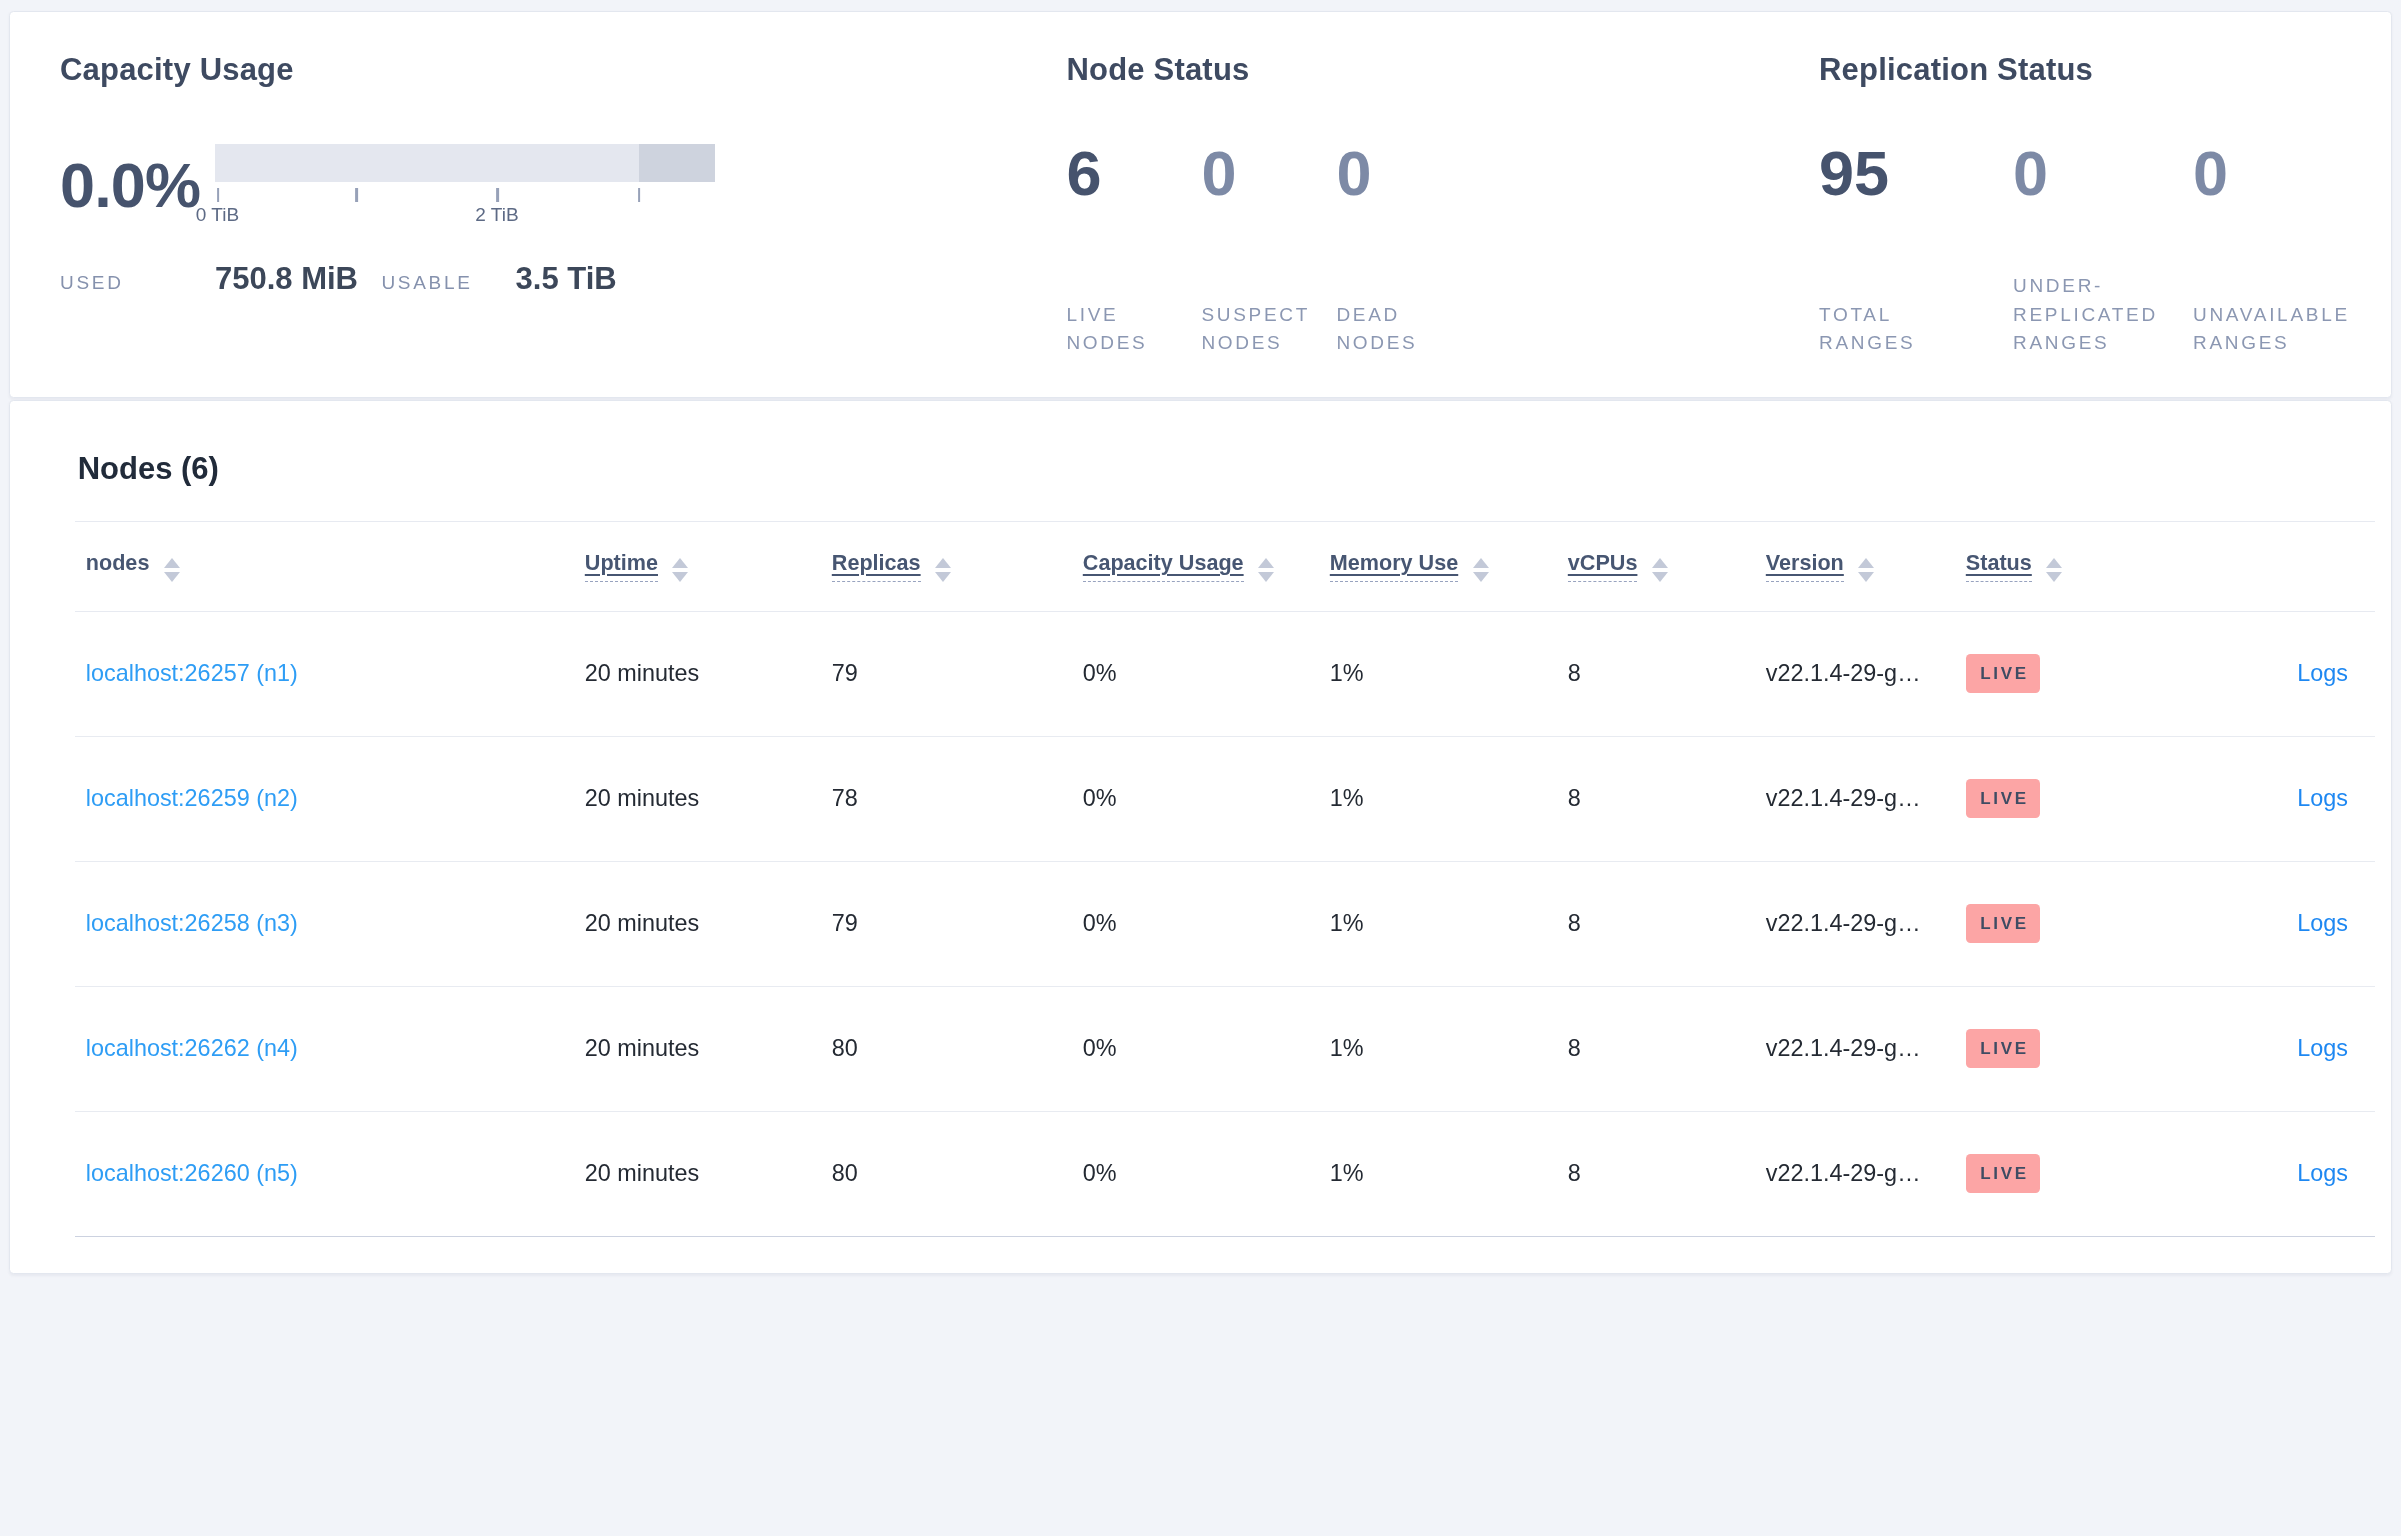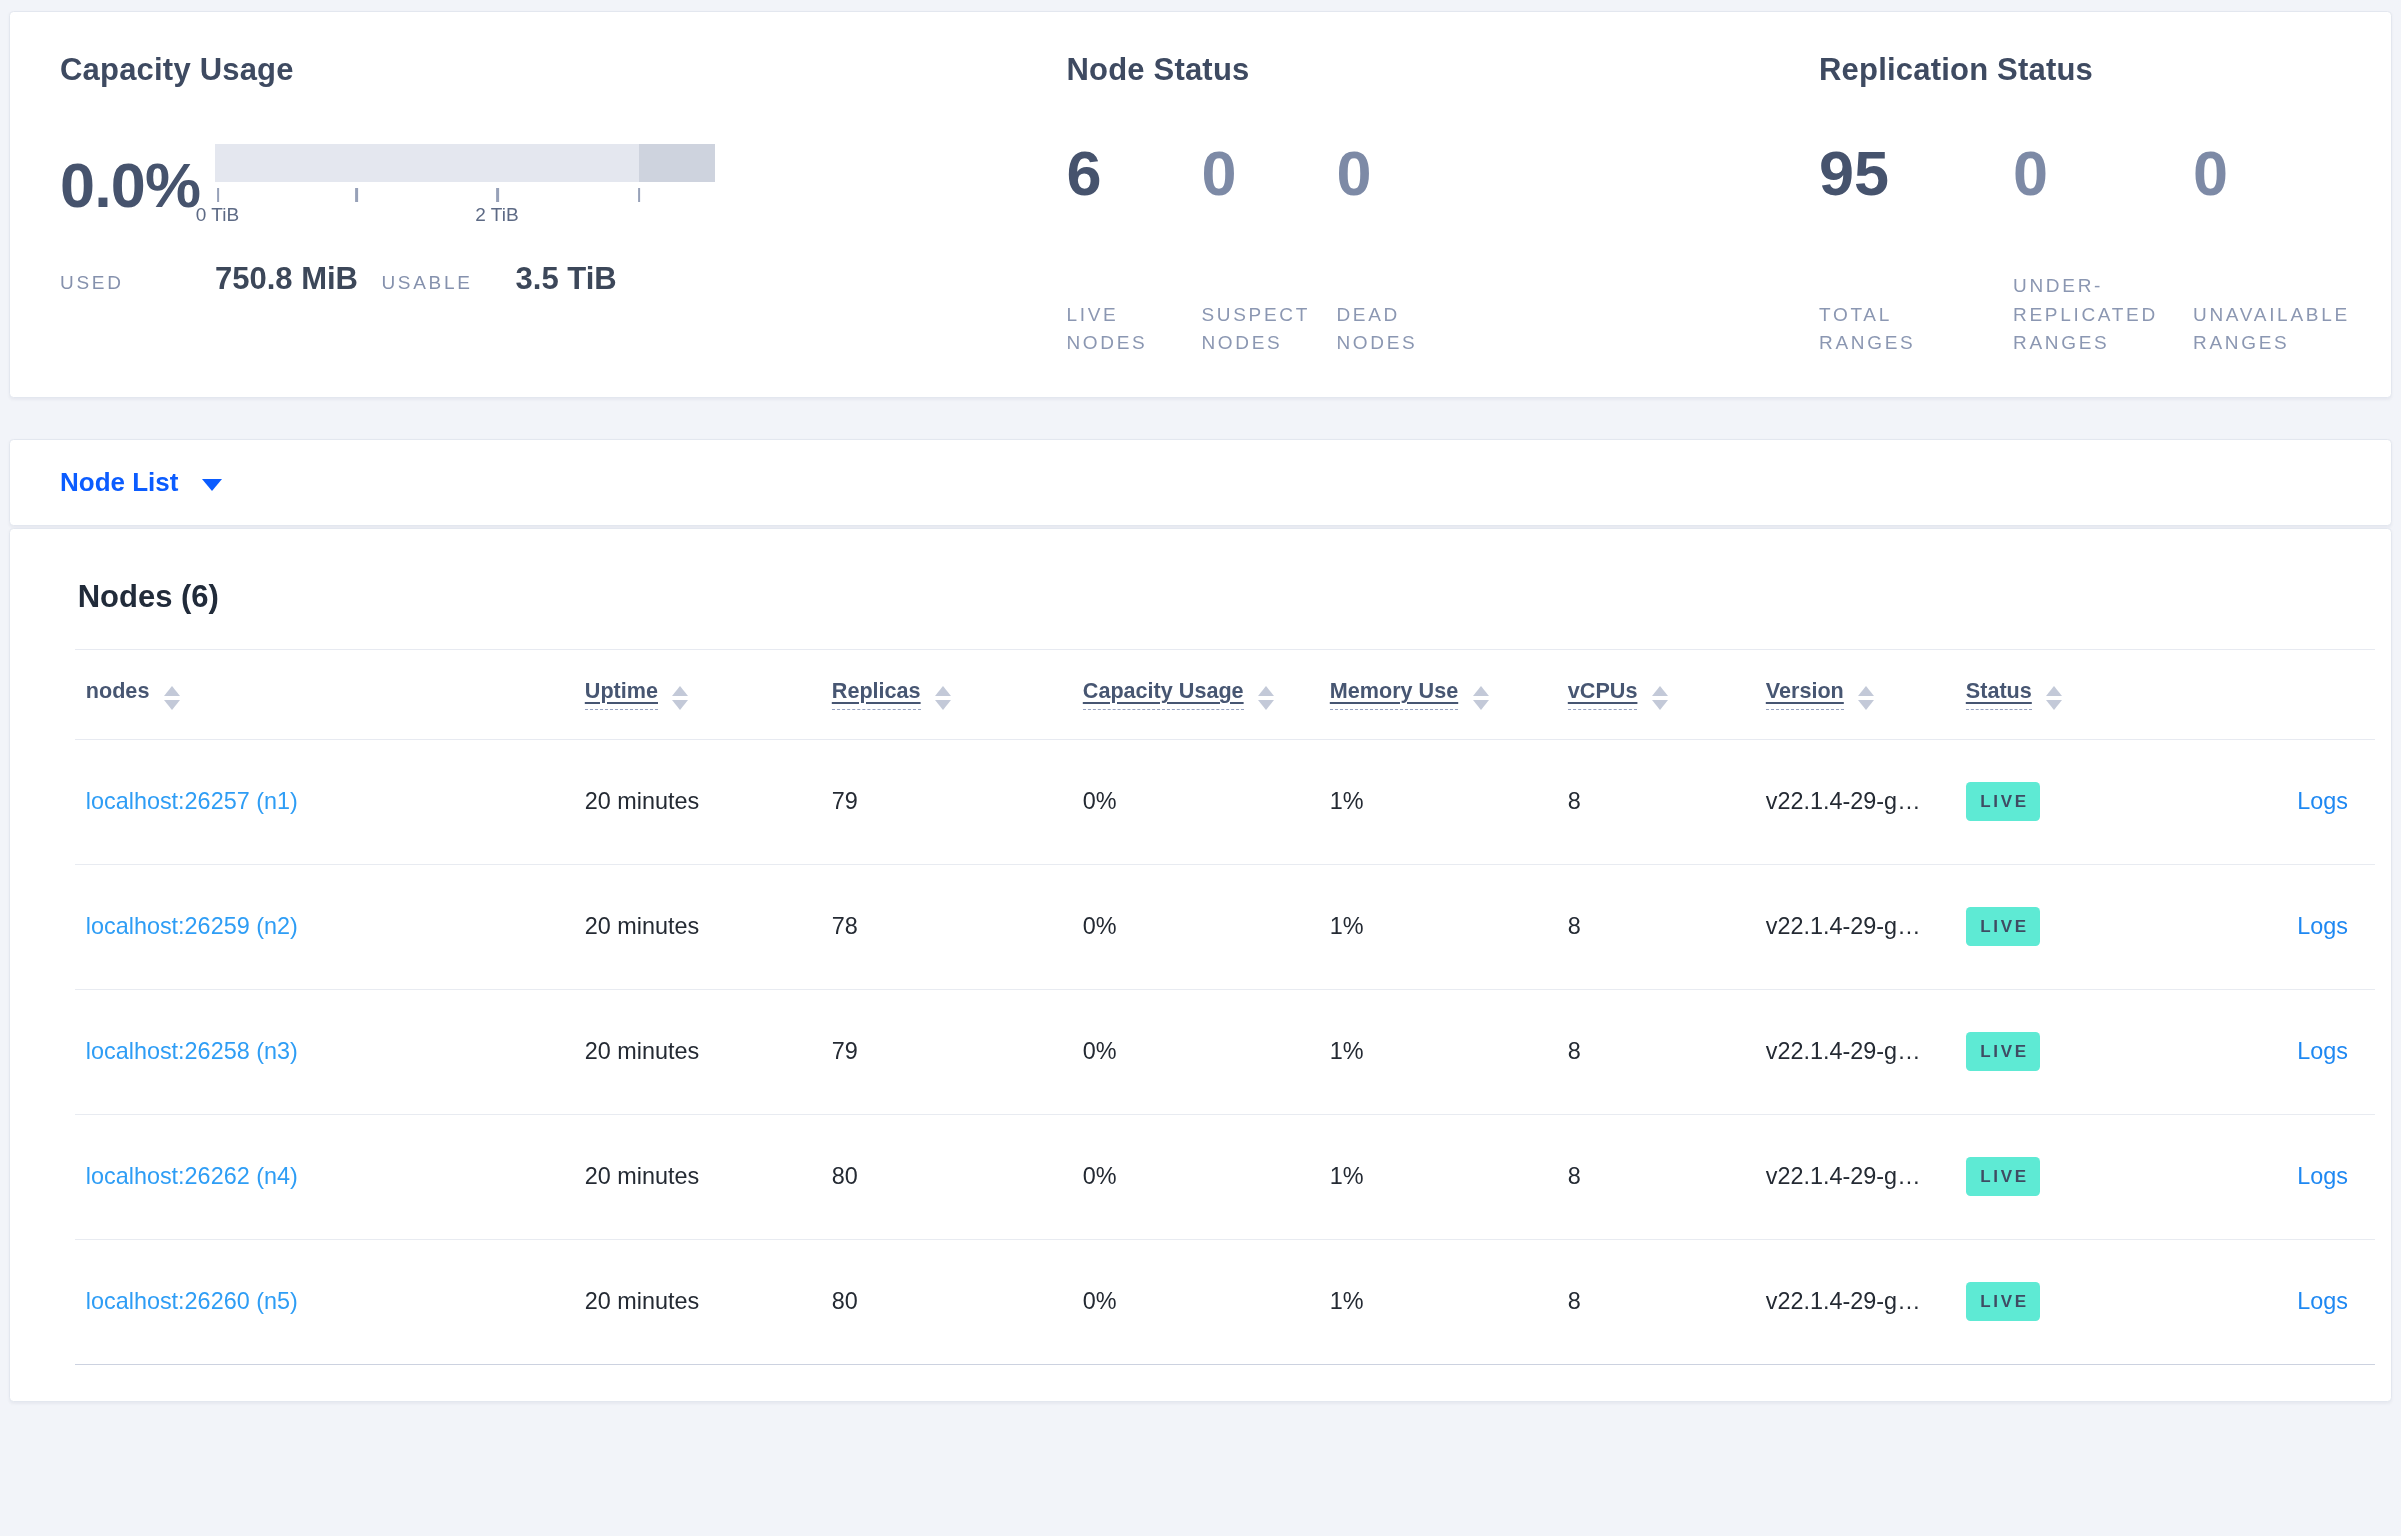--- a/index.html
+++ b/index.html
@@ -110,21 +110,21 @@
     border-left:8px solid transparent; border-right:8px solid transparent;
     border-top:10px solid #c3c9d8;
   }
   tbody tr { border-bottom:0.9px solid #e8ebf1; height:125px; }
   tbody tr:last-child { border-bottom:1.8px solid #ccd2e0; }
   td { font-size:23.4px; color:#242a33; padding-left:10.8px; }
   td.cell-node a { color:#2e9df5; text-decoration:none; cursor:pointer; }
   td.cell-logs { text-align:right; padding-right:27px; }
   td.cell-logs a { color:#1e88f2; text-decoration:none; cursor:pointer; }
   .badge-live {
-    display:inline-block; background:#5eead4; color:#3f4c63;
+    display:inline-block; background:#fca5a5; color:#3f4c63;
     font-size:17px; font-weight:700; letter-spacing:2.7px;
     padding:10.8px 10.8px 10.8px 14.4px; border-radius:4.5px; line-height:1;
   }
 </style>
 </head>
 <body>
 
 <div>
 
   <section class="card summary-card">
@@ -188,24 +188,20 @@
         </div>
         <div class="stat-col w220">
           <div class="stat-num muted">0</div>
           <div class="stat-label">UNAVAILABLE RANGES</div>
         </div>
       </div>
     </div>
 
   </section>
 
-  <section class="card nodelist-card">
-    <span class="nodelist-label">Node List</span>
-    <span class="caret-down"></span>
-  </section>
 
   <section class="card table-card">
     <h1 class="nodes-title">Nodes (6)</h1>
 
     <table>
       <colgroup>
         <col style="width:499px">
           <col style="width:247px">
           <col style="width:251px">
         <col style="width:247px">

